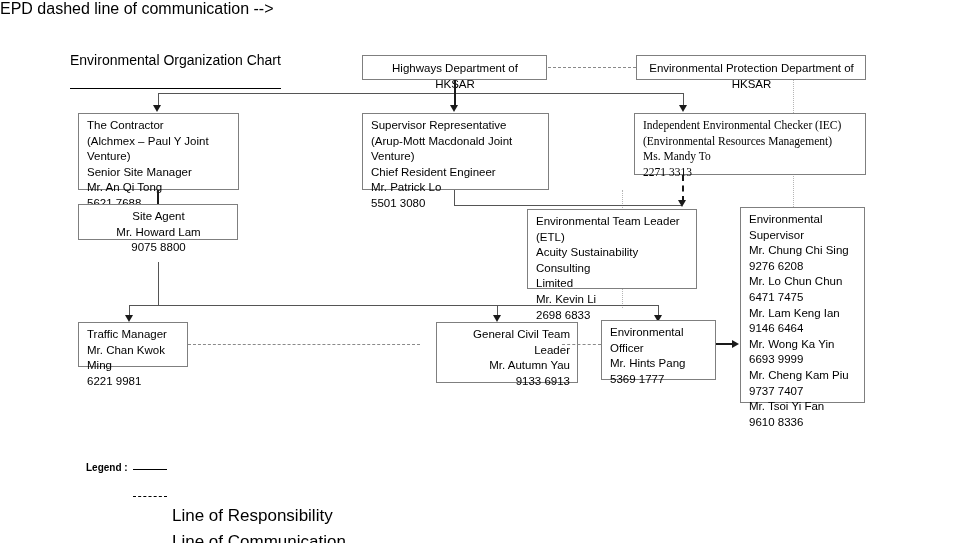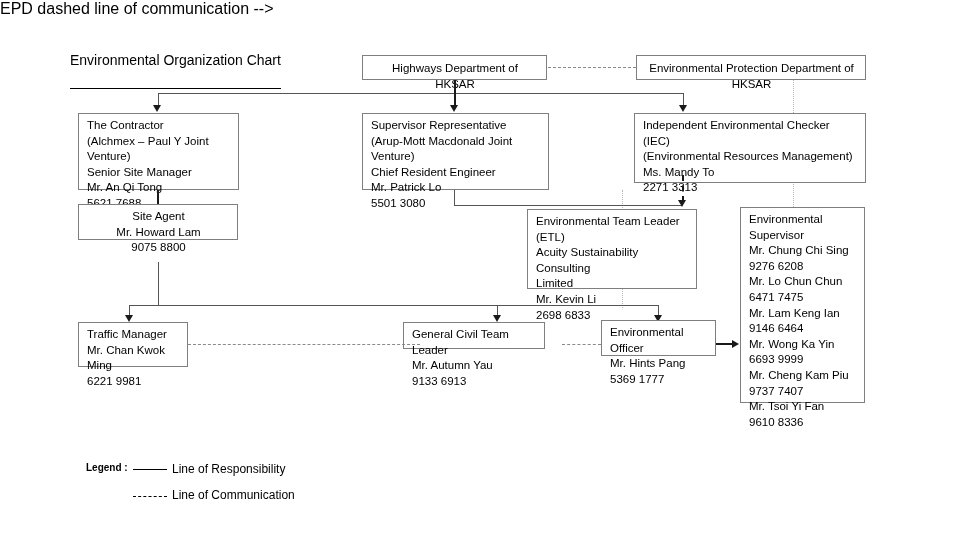--- a/index.html
+++ b/index.html
@@ -88,23 +88,24 @@
   }
   .legend-label {
     position: absolute;
     font-size: 10px;
     font-weight: bold;
     color: #000000;
     white-space: nowrap;
   }
   .legend-text {
     position: absolute;
-    font-size: 12px;
+    font-size: 17px;
     color: #000000;
     white-space: nowrap;
+    margin-top: 44px;
   }
   .legend-solid {
     position: absolute;
     height: 0;
     border-top: 1.5px solid #000000;
   }
   .legend-dash {
     position: absolute;
     height: 0;
     border-top: 1.5px dashed #000000;
@@ -147,21 +148,21 @@
 Senior Site Manager
 Mr. An Qi Tong
 5621 7688</div>
 
   <div class="node" style="left:362px; top:113px; width:187px; height:77px;">Supervisor Representative
 (Arup-Mott Macdonald Joint Venture)
 Chief Resident Engineer
 Mr. Patrick Lo
 5501 3080</div>
 
-  <div class="node" style="left:634px; top:113px; width:232px; height:70px;">Independent Environmental Checker (IEC)
+  <div class="node" style="left:634px; top:113px; width:232px; height:62px;font-family:Liberation Serif, serif;">Independent Environmental Checker (IEC)
 (Environmental Resources Management)
 Ms. Mandy To
 2271 3313</div>
 
   
   <div class="stem" style="left:157px; top:190px; height:20px;"></div>
   <div class="arrow-down" style="left:153px; top:206px;"></div>
 
   
   <div class="ln v" style="left:454px; top:190px; height:16px;"></div>
@@ -206,25 +207,25 @@
 
   <div class="arrow-down" style="left:125px; top:315px;"></div>
   <div class="arrow-down" style="left:493px; top:315px;"></div>
   <div class="arrow-down" style="left:654px; top:315px;"></div>
 
   
   <div class="node" style="left:78px; top:322px; width:110px; height:45px;">Traffic Manager
 Mr. Chan Kwok Ming
 6221 9981</div>
 
-  <div class="node" style="left:403px; top:322px; width:142px; height:27px;">General Civil Team Leader
+  <div class="node" style="left:436px; top:322px; width:142px; height:61px;text-align:right;">General Civil Team Leader
 Mr. Autumn Yau
 9133 6913</div>
 
-  <div class="node" style="left:601px; top:320px; width:115px; height:36px;">Environmental Officer
+  <div class="node" style="left:601px; top:320px; width:115px; height:60px;">Environmental Officer
 Mr. Hints Pang
 5369 1777</div>
 
   
   <div class="dash-h" style="left:188px; top:344px; width:232px;"></div>
   <div class="dash-h" style="left:562px; top:344px; width:39px;"></div>
 
   
   <div class="stem-h" style="left:716px; top:343px; width:18px;"></div>
   <div class="arrow-right" style="left:732px; top:340px;"></div>

